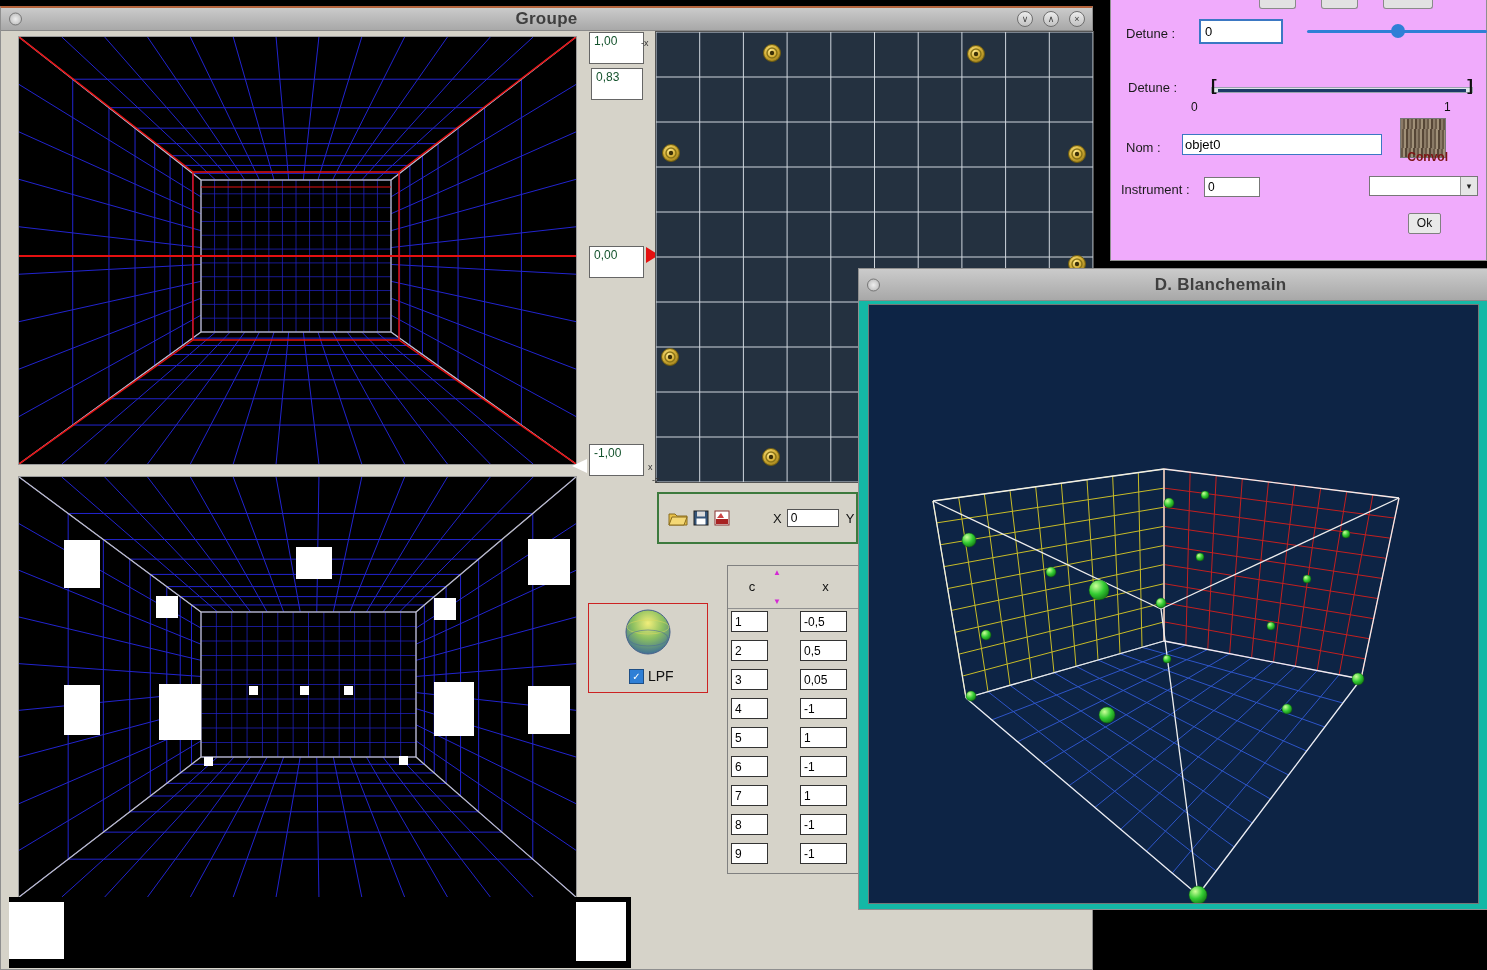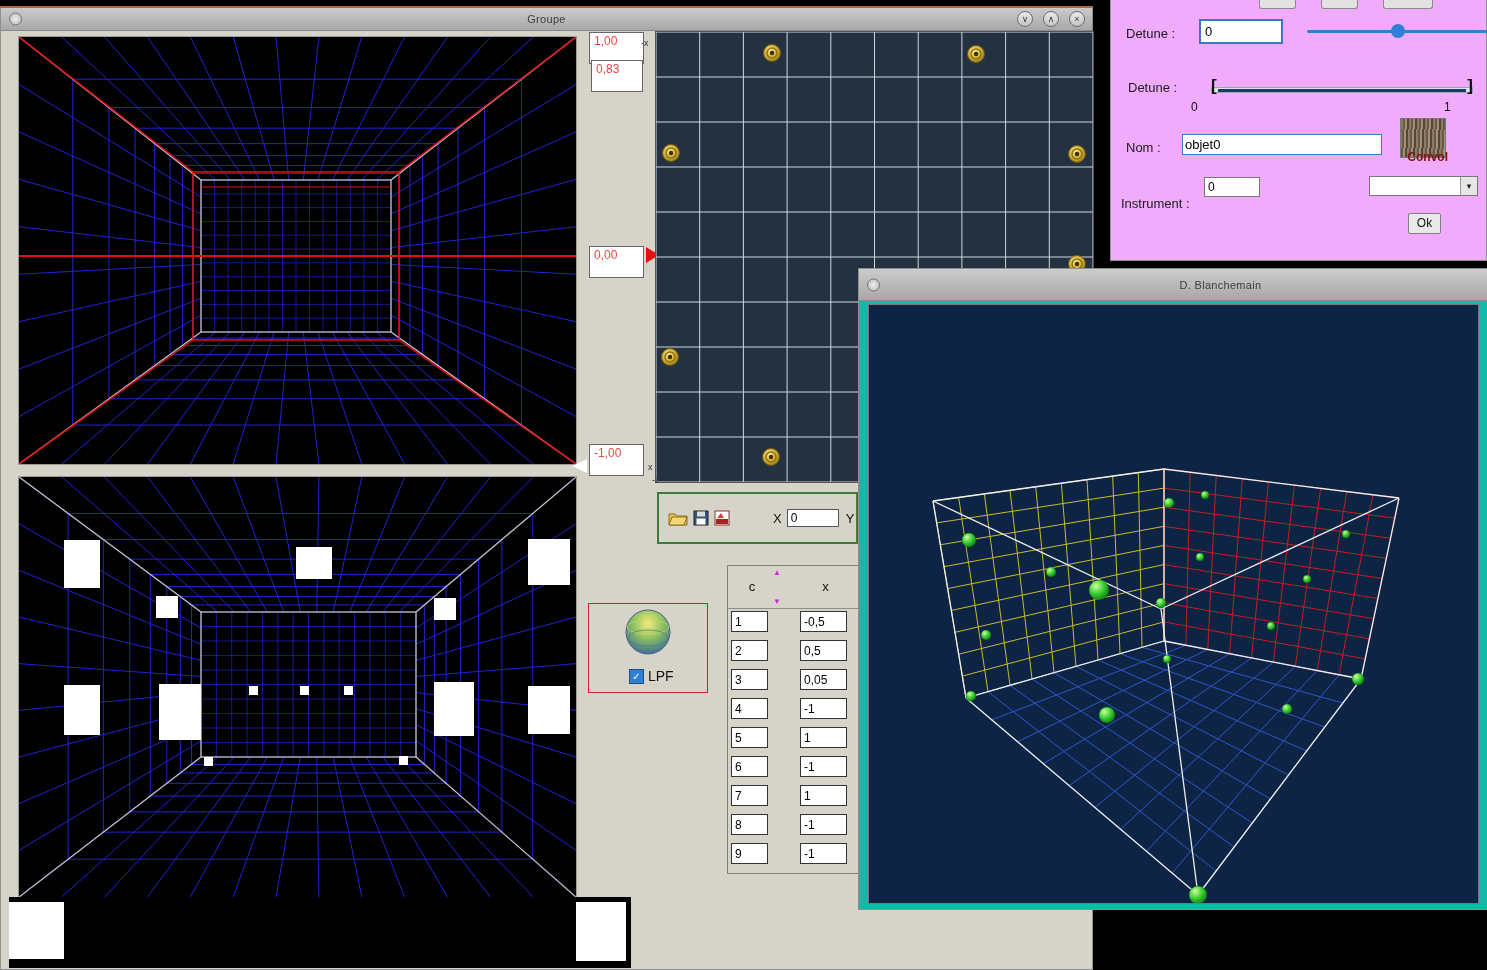--- a/index.html
+++ b/index.html
@@ -1,33 +1,33 @@
 <!DOCTYPE html>
 <html><head>
 <meta charset="utf-8">
 <style>
   html,body{margin:0;padding:0}
   body{width:1487px;height:970px;position:relative;background:#000;font-family:"Liberation Sans",sans-serif;overflow:hidden}
   .window{position:absolute;background:#d6d3c9;border:1px solid #8f8f8f;box-sizing:border-box}
   .titlebar{position:absolute;left:0;right:0;top:0;background:linear-gradient(#cbcbcb,#a8a8a8);border-bottom:1px solid #8a8a8a;display:flex;align-items:center;justify-content:center}
-  .tb-title{font-size:11px;color:#3f3f3f;font-weight:400;letter-spacing:.3px}
+  .tb-title{font-size:17px;color:#3f3f3f;font-weight:700;letter-spacing:.3px}
   .tb-left{position:absolute;left:8px;top:50%;transform:translateY(-50%);width:13px;height:13px;border:1px solid #777;border-radius:50%;box-sizing:border-box;background:radial-gradient(#eee,#b5b5b5)}
   .tb-btns{position:absolute;right:7px;top:50%;transform:translateY(-50%);display:flex;gap:10px}
   .tb-btn{width:16px;height:16px;border:1px solid #6e6e6e;border-radius:50%;box-sizing:border-box;display:flex;align-items:center;justify-content:center;font-size:9px;color:#444;background:linear-gradient(#ececec,#c2c2c2)}
 
   
   #groupe{left:0;top:6px;width:1093px;height:964px;z-index:1;border-top:2px solid #b4633c}
   #groupe .titlebar{height:22px}
   .view3d{position:absolute;background:#000;outline:1px solid #9a9a9a;display:block}
   #view-top{left:18px;top:29px}
   #view-bottom{left:18px;top:469px}
   #bstrip{position:absolute;left:8px;top:889px;width:622px;height:71px;background:#000}
   .out-speaker{position:absolute;background:#fff}
-  .scalebox{position:absolute;left:588px;width:55px;height:32px;background:#fff;border:1px solid #666;font-size:12px;color:#ef4444;padding:1px 0 0 4px;box-sizing:border-box}
-  #sb1{top:24px}#sb2{top:52px;left:590px;width:52px}#sb3{top:238px}#sb4{top:436px}
+  .scalebox{position:absolute;left:588px;width:55px;height:32px;background:#fff;border:1px solid #666;font-size:12px;color:#14532d;padding:1px 0 0 4px;box-sizing:border-box}
+  #sb1{top:24px}#sb2{top:60px;left:590px;width:52px}#sb3{top:238px}#sb4{top:436px}
   #red-arrow{position:absolute;left:645px;top:239px;width:0;height:0;border-top:8px solid transparent;border-bottom:8px solid transparent;border-left:13px solid #e41010}
   #white-arrow{position:absolute;left:571px;top:451px;width:0;height:0;border-top:7px solid transparent;border-bottom:7px solid transparent;border-right:15px solid #fff}
   #grid-wrap{position:absolute;left:655px;top:24px;width:437px;height:450px;background:#243140;outline:1px solid #555}
   #speaker-grid{display:block}
   .axis{position:absolute;font-size:9px;color:#333}
   #ax-top{left:640px;top:30px}#ax-bottom{left:647px;top:454px}#ax-depth{left:651px;top:467px}
   #toolbar{position:absolute;left:656px;top:484px;width:201px;height:52px;border:2px solid #3d7a3d;box-sizing:border-box;display:flex;align-items:center;padding-left:9px;gap:5px;background:#d6d3c9}
   #tb-x-label{margin-left:38px;font-size:13px;color:#111}
   #tb-x-input{width:52px;height:18px;border:1px solid #555;font-size:12px;padding-left:3px;box-sizing:border-box}
   #tb-y-label{font-size:13px;color:#111;margin-left:2px}
@@ -63,21 +63,21 @@
   #lim-fill{position:absolute;left:7px;right:7px;top:9px;height:3px;background:#1c3a66}
   .bracket{position:absolute;top:-4px;font-size:17px;font-weight:bold;color:#101010}
   #lb-l{left:0}#lb-r{right:0}
   #lim-min{position:absolute;left:80px;top:100px;font-size:12px;color:#111}
   #lim-max{position:absolute;left:333px;top:100px;font-size:12px;color:#111}
   #nom-label{left:15px;top:140px}
   #nom-input{position:absolute;left:71px;top:134px;width:200px;height:21px;border:1px solid #3b78c3;font-size:13px;box-sizing:border-box;background:#fff}
   #convol{position:absolute;left:287px;top:118px;width:50px;text-align:right;cursor:pointer}
   #convol-img{width:46px;height:40px;margin:0 auto;background:repeating-linear-gradient(93deg,#8a7a66 0 2px,#6a5a48 2px 4px,#a09078 4px 6px,#564636 6px 8px);border:1px solid #777;box-sizing:border-box}
   #convol-label{font-size:12px;font-weight:bold;color:#7c1414;margin-top:-8px;position:relative}
-  #instrument-label{left:10px;top:196px}
+  #instrument-label{left:10px;top:182px}
   #instrument-input{position:absolute;left:93px;top:177px;width:56px;height:20px;border:1px solid #777;font-size:12px;padding-left:3px;box-sizing:border-box;background:#fff}
   #pdropdown{position:absolute;left:258px;top:176px;width:109px;height:20px;background:#fff;border:1px solid #777;box-sizing:border-box}
   #pdropdown .dd-btn{position:absolute;right:0;top:0;bottom:0;width:16px;background:#e6e6e6;border-left:1px solid #999;font-size:9px;color:#222;text-align:center;line-height:18px}
   #ok-btn{position:absolute;left:297px;top:213px;width:33px;height:21px;background:#e9e9e9;border:1px solid #808080;font-size:12px;color:#111;text-align:center;line-height:19px;border-radius:2px;box-sizing:border-box;cursor:pointer}
 
   
   #blanche{left:858px;top:268px;width:725px;height:642px;z-index:3;background:#14b8a6}
   #blanche .titlebar{height:31px}
   #cube-canvas{position:absolute;left:10px;top:36px;background:#0d2445;display:block;outline:1px solid #777}
 </style>

